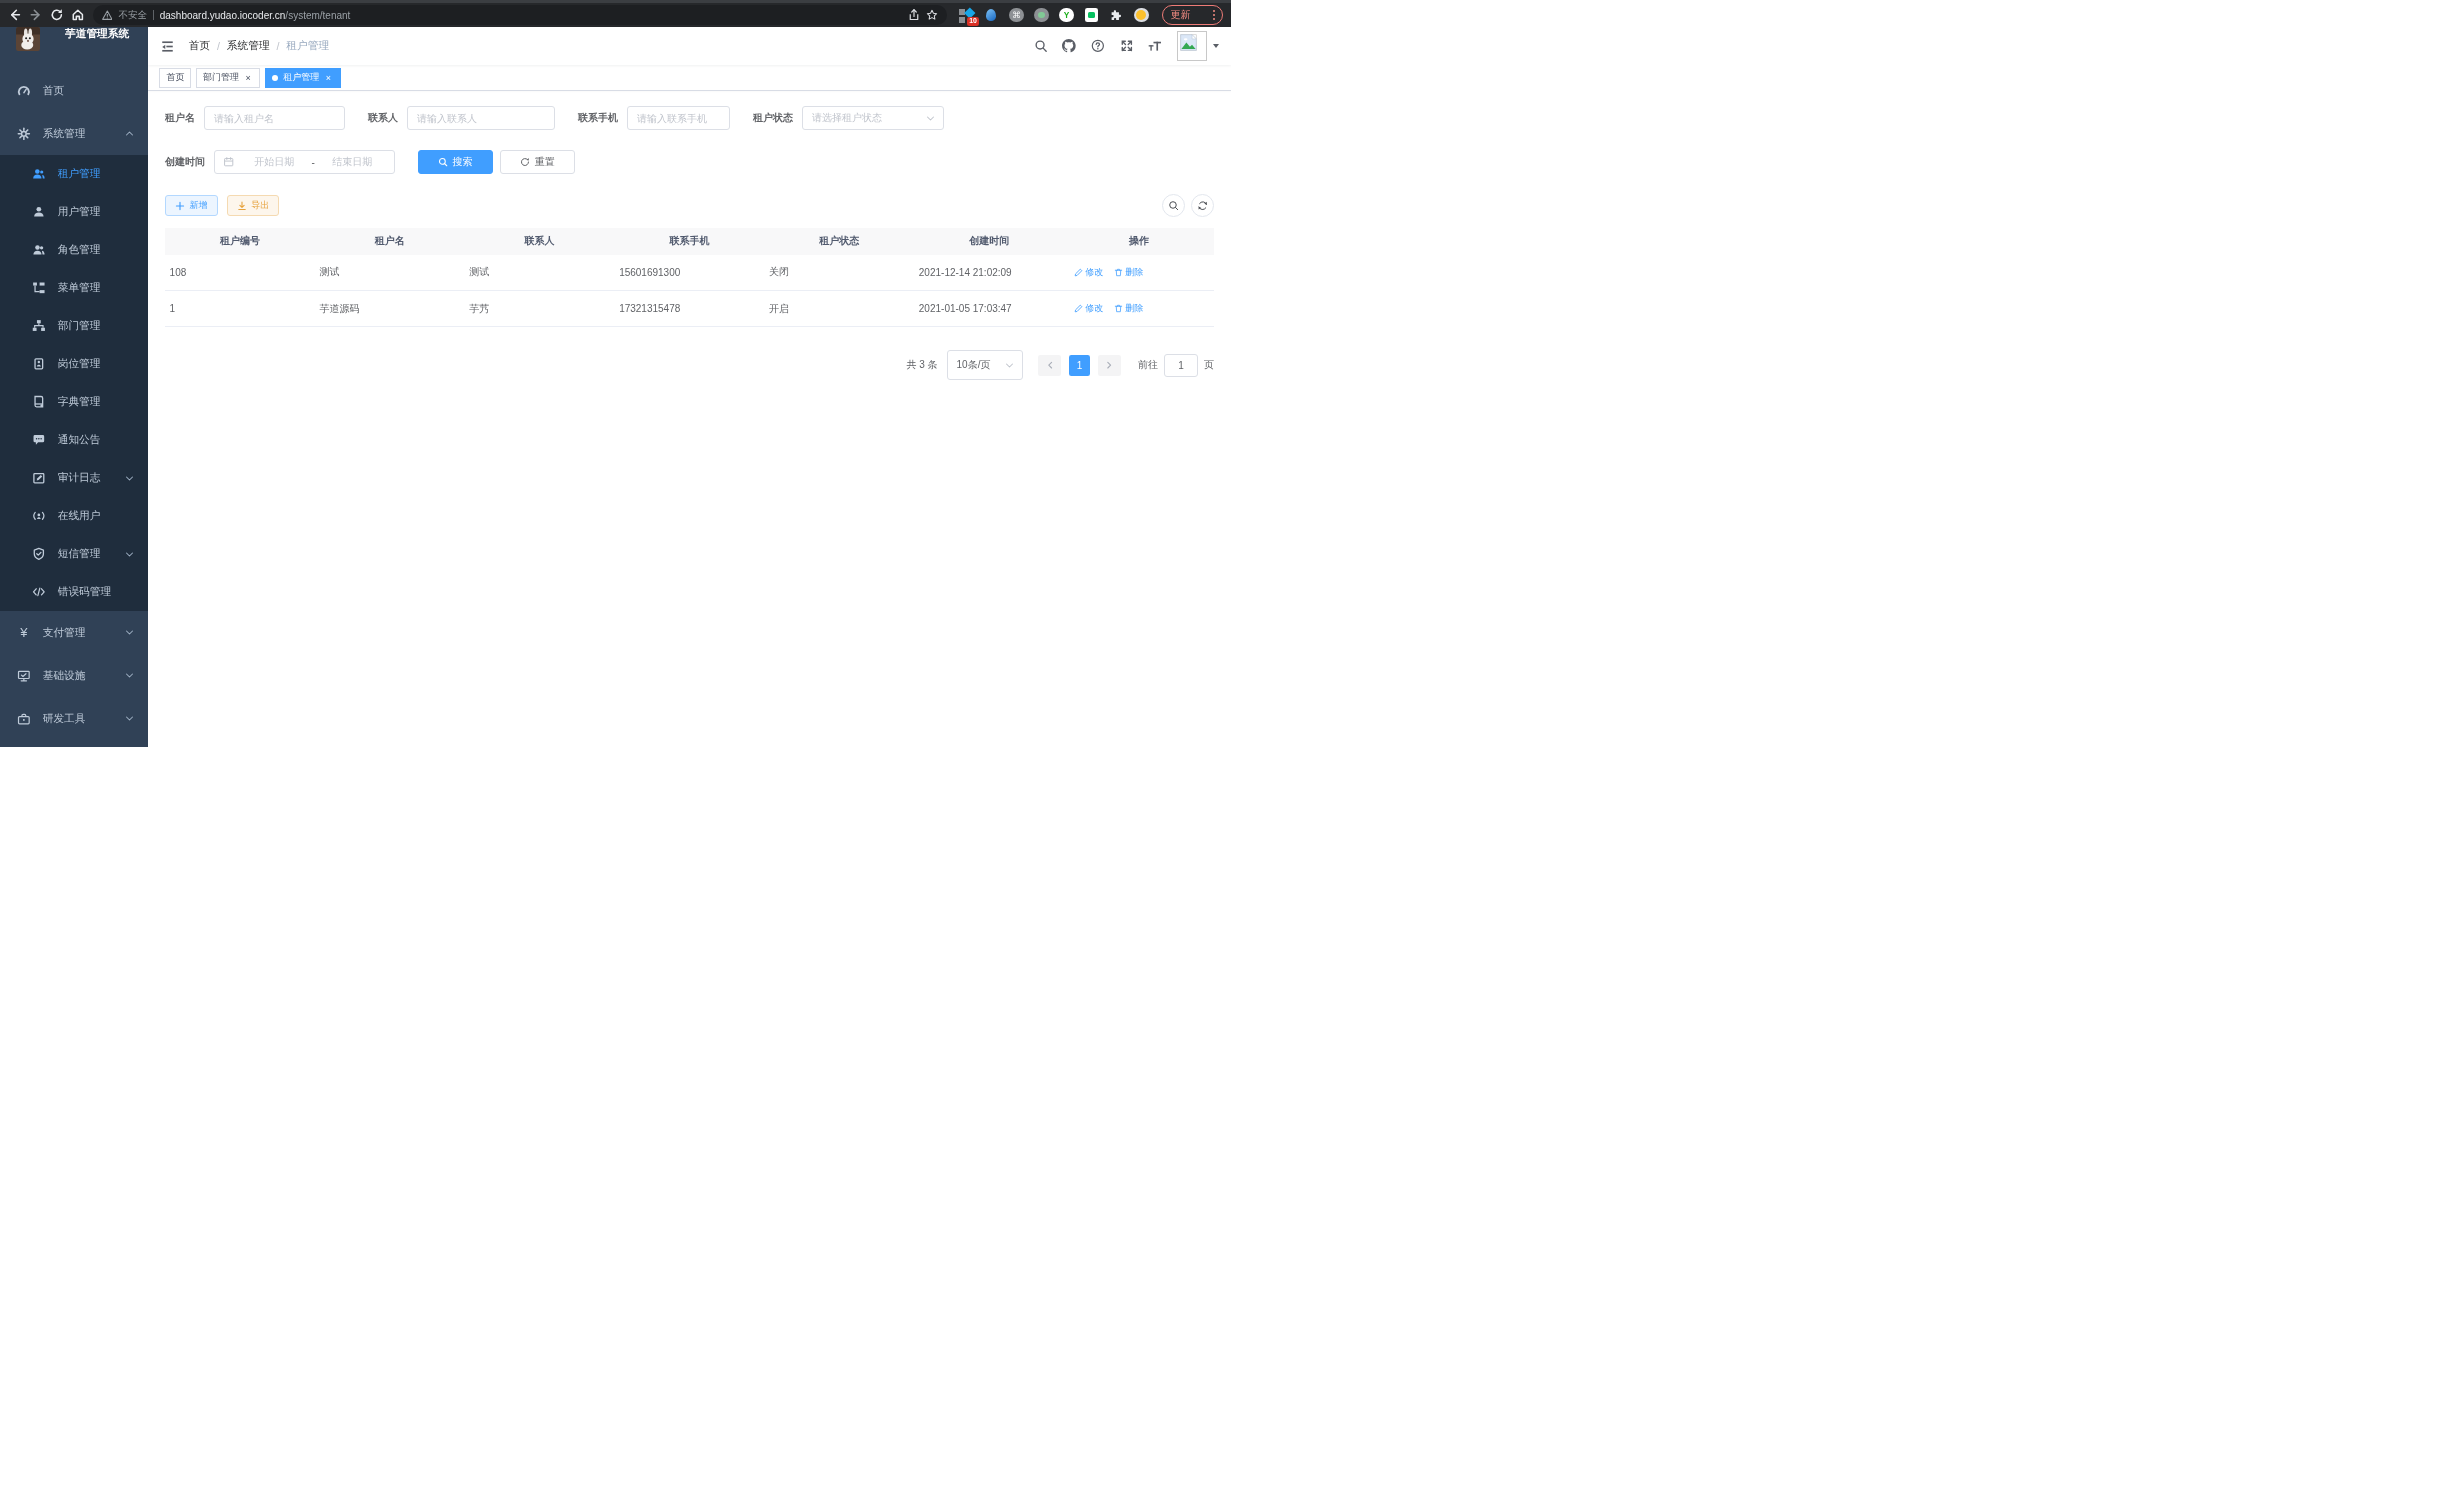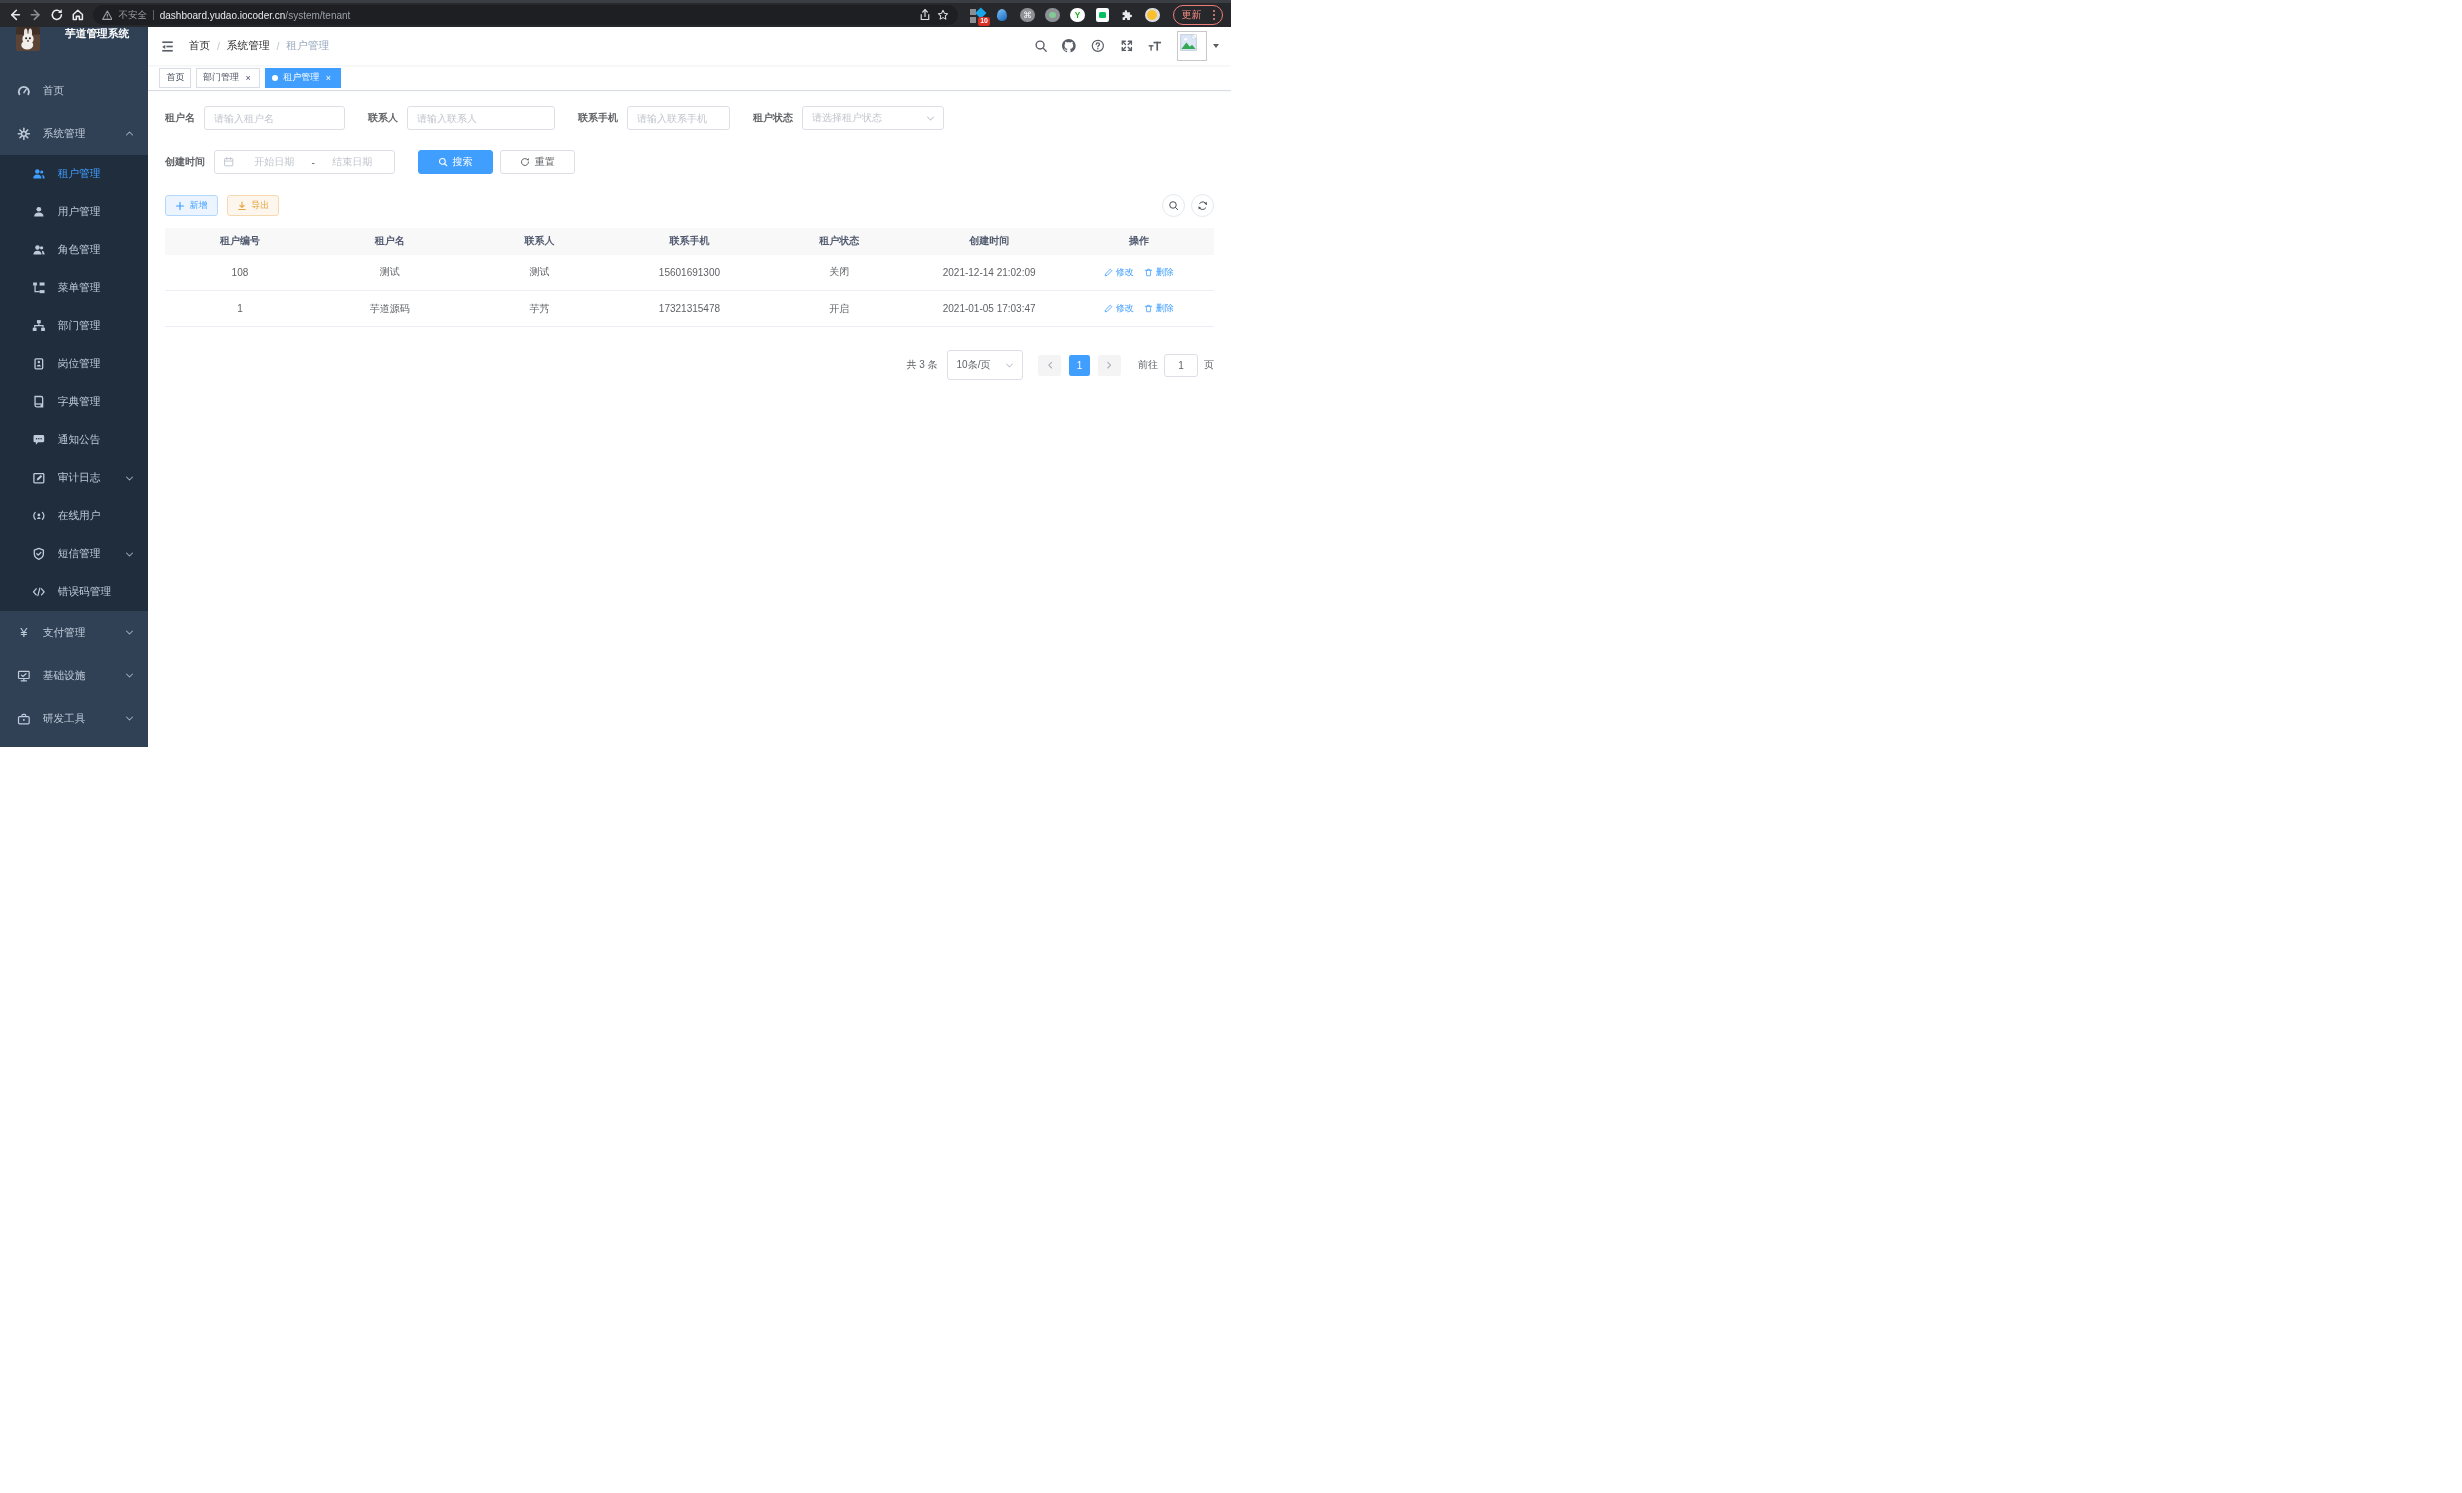--- a/index.html
+++ b/index.html
@@ -30,21 +30,21 @@
   .diamond { width:7.6px; height:7.6px; background:#18a6e8; transform:rotate(45deg); position:absolute; right:0.8px; top:1.5px; }
   .balloon { width:10px; height:11.4px; background:linear-gradient(145deg,#7ec3f7,#1565c0); border-radius:50% 50% 50% 50%/60% 60% 40% 40%; }
   .circle-gray { width:14.5px; height:14.5px; border-radius:50%; background:#8d9094; display:flex; align-items:center; justify-content:center; color:#fff; font-size:8.4px; }
   .circle-gray .dotg { width:6.9px; height:6.9px; border-radius:50%; background:#81c995; }
   .circle-white { width:14.5px; height:14.5px; border-radius:50%; background:#fff; display:flex; align-items:center; justify-content:center; color:#1aad19; font-weight:700; font-size:8.4px; }
   .sq-white { width:13.7px; height:13.7px; background:#fff; border-radius:2.3px; display:flex; align-items:center; justify-content:center; }
   .chat-glyph { width:7.6px; height:6px; background:#07c160; border-radius:1.5px; position:relative; }
   .puzzle { color:#e8eaed; width:13px; height:13px; }
   .smiley { width:14.5px; height:14.5px; border-radius:50%; background:#dadce0; display:flex; align-items:center; justify-content:center; }
   .smiley .face { width:10px; height:10px; border-radius:50%; background:#fbc02d; position:relative; }
-  .update-btn { display:flex; align-items:center; gap:11px; border:1.1px solid #ee7b77; border-radius:10.7px; height:20px; padding:0 7.6px; color:#f28b82; font-size:10px; margin-left:3px; }
+  .update-btn { display:flex; align-items:center; gap:22px; border:1.1px solid #ee7b77; border-radius:10.7px; height:20px; padding:0 7.6px; color:#f28b82; font-size:10px; margin-left:3px; }
   .update-dots { display:flex; flex-direction:column; gap:1.5px; }
   .update-dots i { width:2.3px; height:2.3px; border-radius:50%; background:#f28b82; }
 
   
   .app { display:flex; height:720px; }
 
   
   .sidebar { width:148px; background:#304156; flex:none; display:flex; flex-direction:column; overflow:hidden; }
   .logo-row { height:42px; display:flex; align-items:flex-start; padding:0 16px; gap:25px; flex:none; }
   .logo-img { width:24px; height:24px; border-radius:2.3px; overflow:hidden; flex:none; }
@@ -103,21 +103,21 @@
   .btn-plain-warning { background:#fdf6ec; border-color:#f5dab1; color:#e6a23c; }
 
   .toolbar-row { display:flex; align-items:center; margin-bottom:10.7px; }
   .toolbar-right { margin-left:auto; display:flex; align-items:center; gap:6px; }
   .circle-btn { width:23px; height:23px; border-radius:50%; border:0.8px solid #e3e7ee; background:#fff; display:flex; align-items:center; justify-content:center; color:#4a4d52; cursor:pointer; }
   .circle-btn svg { width:11.4px; height:11.4px; }
 
   
   table.grid { width:100%; border-collapse:collapse; table-layout:fixed; }
   table.grid th { background:#f8f8f9; color:#515a6e; font-weight:700; font-size:10px; height:27px; text-align:center; padding:0 4.6px; }
-  table.grid td { height:36px; text-align:center; font-size:10px; color:#606266; border-bottom:0.8px solid #ebeef5; padding:0 4.6px; }
+  table.grid td { height:36px; text-align:left; font-size:10px; color:#606266; border-bottom:0.8px solid #ebeef5; padding:0 4.6px; }
   table.grid tr td:first-child, table.grid tr th:first-child { }
   .op-link { color:#409eff; font-size:9px; display:inline-flex; align-items:center; gap:2.3px; cursor:pointer; margin:0 5.3px; }
   .op-link svg { width:9px; height:9px; }
 
   
   .pagination { display:flex; align-items:center; justify-content:flex-end; margin-top:23px; gap:0; color:#606266; font-size:10px; }
   .pg-total { margin-right:9px; }
   .pg-size { width:76px; margin-right:12px; height:30px; }
   .pg-btn { width:23px; height:21px; background:#f4f4f5; border-radius:2.3px; display:flex; align-items:center; justify-content:center; color:#a9aeb8; margin:0 3.8px; cursor:pointer; }
   .pg-btn svg { width:8.4px; height:8.4px; }

